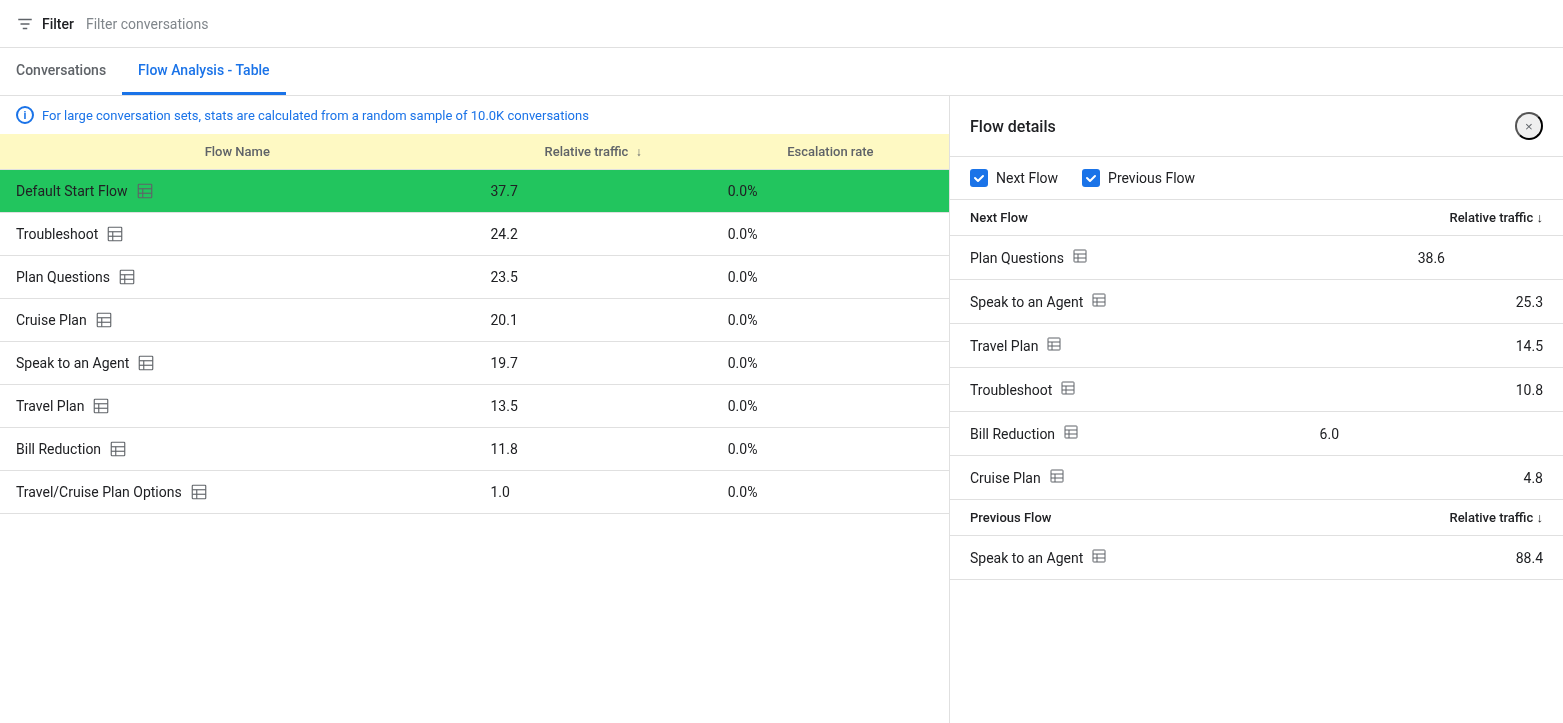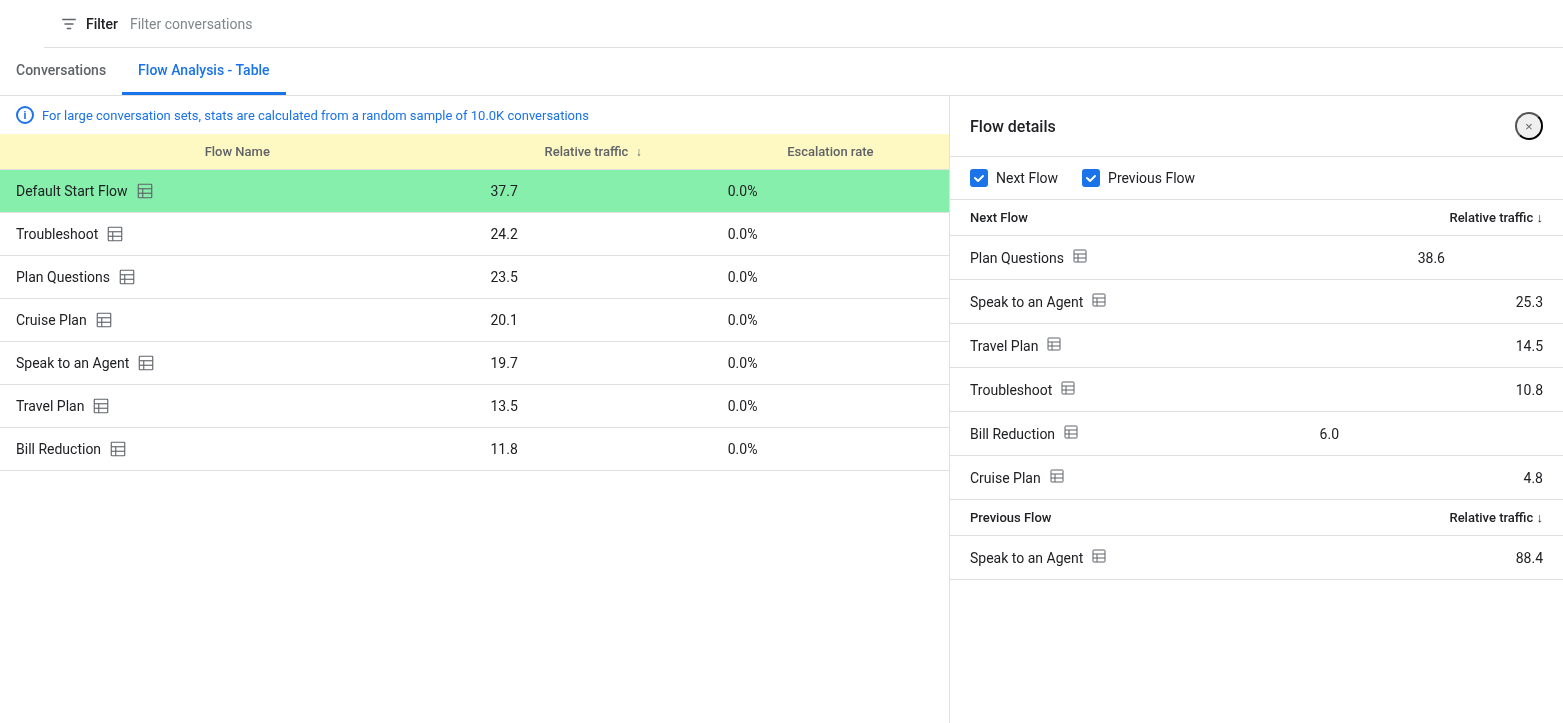--- a/index.html
+++ b/index.html
@@ -5,21 +5,20 @@
     * { box-sizing: border-box; margin: 0; padding: 0; }
     body { font-family: 'Google Sans', Roboto, Arial, sans-serif; font-size: 14px; color: #202124; background: #fff; }
 
     
     .filter-bar {
       display: flex;
       align-items: center;
       padding: 8px 16px;
       border-bottom: 1px solid #e0e0e0;
       height: 48px;
-      margin-left: 44px;
     }
     .filter-icon {
       display: flex;
       align-items: center;
       margin-right: 8px;
       color: #5f6368;
     }
     .filter-label {
       font-weight: 500;
       margin-right: 12px;
@@ -104,21 +103,21 @@
       color: #5f6368;
       border-bottom: 1px solid #e0e0e0;
       background: #fef9c3;
     }
     .flow-table td {
       padding: 12px 16px;
       border-bottom: 1px solid #e0e0e0;
       font-size: 14px;
     }
     .flow-table tr.selected td {
-      background: #86efac;
+      background: #22c55e;
       margin-top: 14px;
     }
     .col-name { width: 50%; }
     .col-traffic { width: 25%; }
     .col-escalation { width: 25%; }
 
     .table-icon {
       display: inline-flex;
       align-items: center;
       justify-content: center;
@@ -385,20 +384,37 @@
             <line x1="3" y1="9" x2="21" y2="9"></line>
             <line x1="3" y1="15" x2="21" y2="15"></line>
             <line x1="9" y1="9" x2="9" y2="21"></line>
           </svg>
         </span>
       </span>
     </td>
     <td class="col-traffic">11.8</td>
     <td class="col-escalation">0.0%</td>
   </tr>
+          <tr>
+    <td class="col-name">
+      <span class="name-cell">
+        <span>Travel/Cruise Plan Options</span>
+        <span class="table-icon">
+          <svg width="18" height="18" viewBox="0 0 24 24" fill="none" stroke="currentColor" stroke-width="1.5">
+            <rect x="3" y="3" width="18" height="18" rx="1"></rect>
+            <line x1="3" y1="9" x2="21" y2="9"></line>
+            <line x1="3" y1="15" x2="21" y2="15"></line>
+            <line x1="9" y1="9" x2="9" y2="21"></line>
+          </svg>
+        </span>
+      </span>
+    </td>
+    <td class="col-traffic">1.0</td>
+    <td class="col-escalation">0.0%</td>
+  </tr>
         </tbody>
     </table>
   </div>
 
   <div class="right-panel">
 
     <div class="flow-details-header">
       <span class="flow-details-title">Flow details</span>
       <button class="close-btn">×</button>
     </div>

